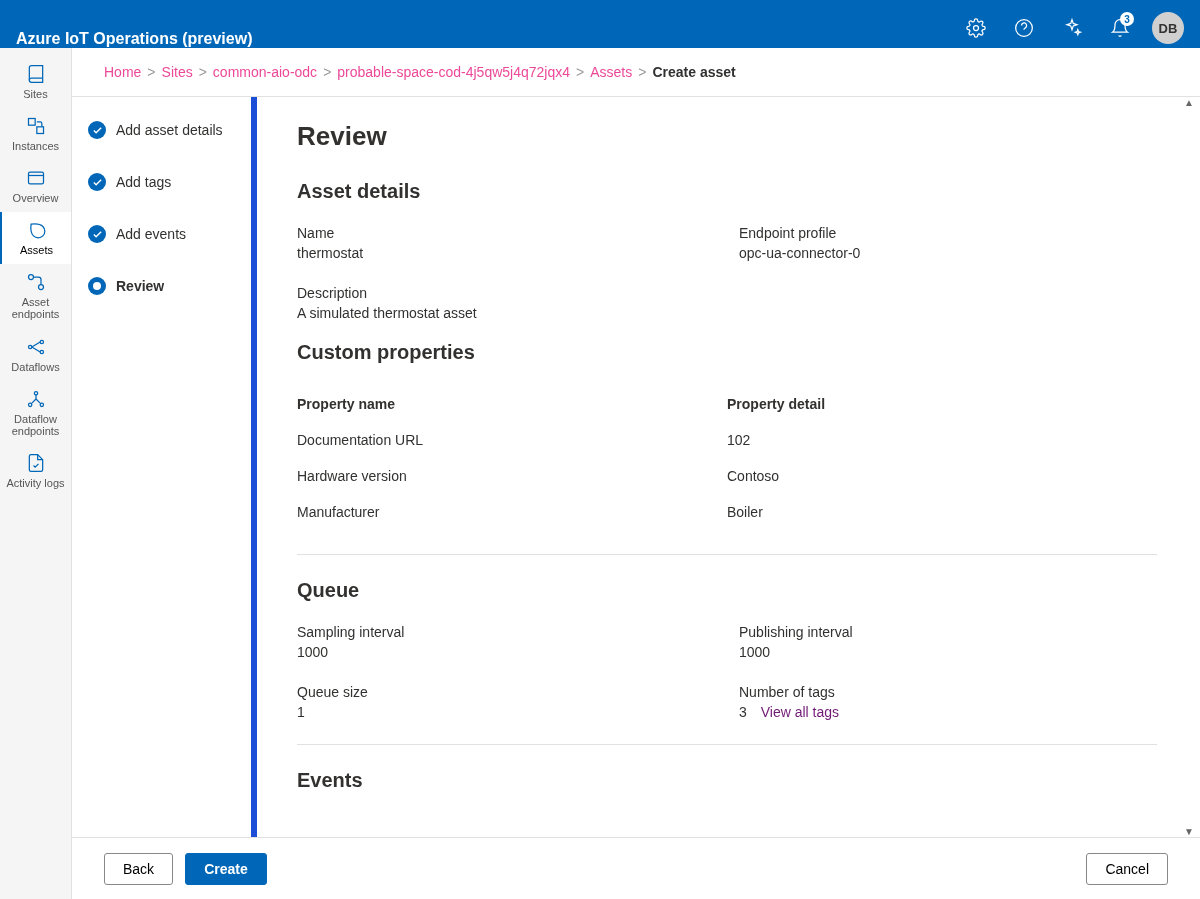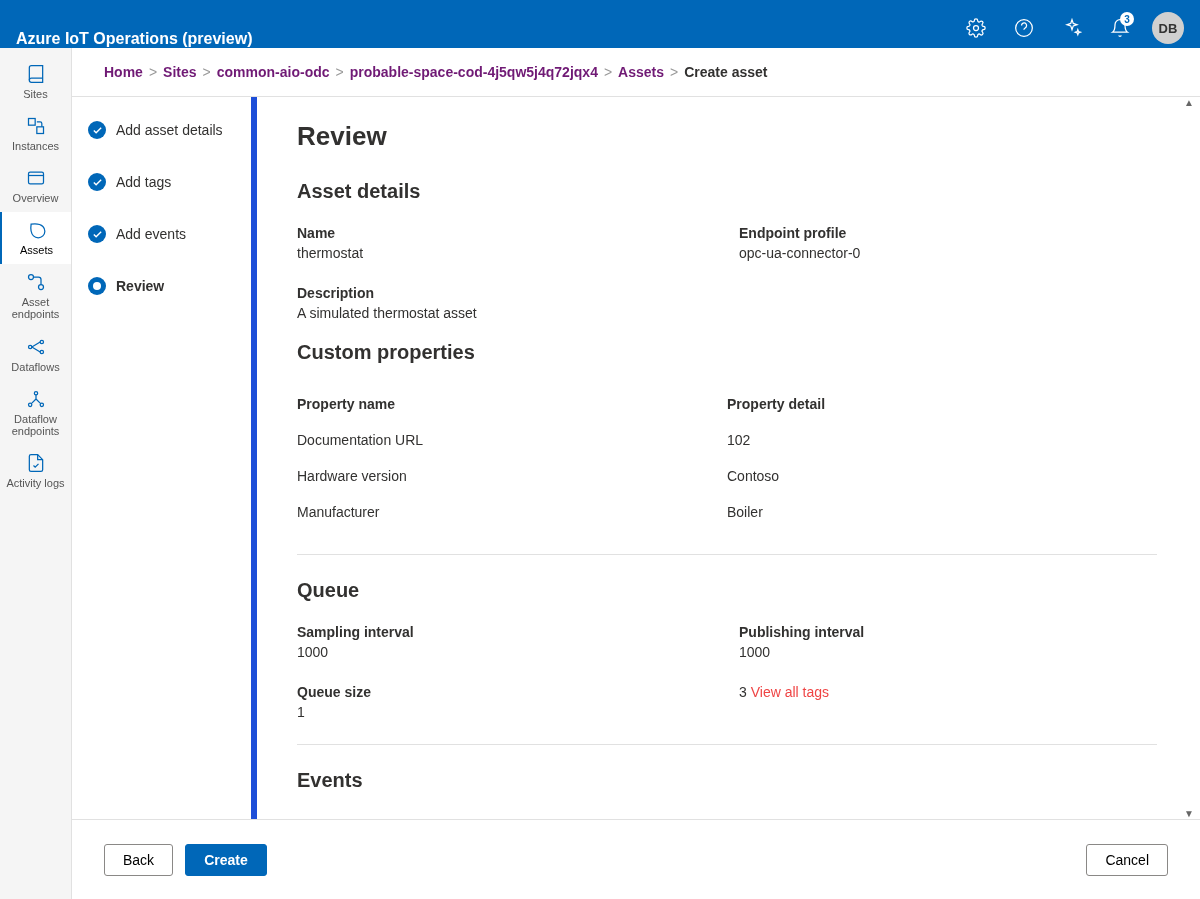--- a/index.html
+++ b/index.html
@@ -20,21 +20,21 @@
   
   .sidebar { width: 72px; background: #f5f5f5; border-right: 1px solid #e1e1e1; display: flex; flex-direction: column; padding-top: 8px; }
   .side-item { display: flex; flex-direction: column; align-items: center; justify-content: center; padding: 8px 2px; font-size: 11px; color: #555; cursor: pointer; gap: 4px; text-align: center; line-height: 1.1; }
   .side-item svg { width: 20px; height: 20px; stroke: #0067b8; fill: none; stroke-width: 1.5; }
   .side-item.active { background: #fff; border-left: 2px solid #0067b8; color: #000; }
 
   .mainwrap { flex: 1; display: flex; flex-direction: column; min-width: 0; position: relative; }
 
   
   .breadcrumb { padding: 16px 32px; font-size: 14px; display: flex; flex-wrap: wrap; gap: 6px; align-items: center; border-bottom: 1px solid #e1e1e1; }
-  .breadcrumb a { color: #701a75; text-decoration: none; cursor: pointer; font-weight: bold; }
+  .breadcrumb a { color: #ec4899; text-decoration: none; cursor: pointer; }
   .breadcrumb .sep { color: #999; }
   .breadcrumb .current { font-weight: 600; }
   .breadcrumb .sep::before { content: ">"; }
 
   .content-row { flex: 1; display: flex; min-height: 0; }
 
   
   .steps { width: 185px; border-right: 6px solid #1d4ed8; padding: 24px 16px; }
   .step { display: flex; align-items: center; gap: 10px; margin-bottom: 34px; cursor: pointer; }
   .step .step-icon { width: 18px; height: 18px; border-radius: 50%; background: #0067b8; display: flex; align-items: center; justify-content: center; flex-shrink: 0; }
@@ -43,37 +43,37 @@
   .step.current .step-icon .dot { width: 8px; height: 8px; border-radius: 50%; background: #fff; }
   .step span.label { font-size: 14px; }
   .step.current span.label { font-weight: 600; }
 
   
   .main-scroll { flex: 1; overflow-y: auto; padding: 24px 40px 24px 40px; position: relative; }
   h1.page-h1 { font-size: 26px; font-weight: 600; margin-bottom: 28px; }
   h2.section-h2 { font-size: 20px; font-weight: 600; margin-bottom: 22px; margin-top: 8px; }
   .detail-grid { display: grid; grid-template-columns: 1fr 1fr; column-gap: 24px; row-gap: 24px; max-width: 860px; }
   .detail-grid .full { grid-column: 1 / -1; }
-  .field-label { font-weight: 700; margin-bottom: 4px; }
+  .field-label { font-weight: 400; margin-bottom: 4px; }
   .field-value { color: #323130; }
 
   .prop-table { max-width: 860px; margin-bottom: 8px; }
   .prop-table .thead, .prop-table .trow { display: grid; grid-template-columns: 1fr 1fr; padding: 10px 0; }
   .prop-table .thead { font-weight: 600; border-bottom: 0; }
   .prop-table .trow { }
 
   hr.rule { border: none; border-top: 1px solid #e1e1e1; margin: 24px 0; max-width: 860px; }
 
-  a.link { color: #ef4444; text-decoration: none; cursor: pointer; }
+  a.link { color: #701a75; text-decoration: none; cursor: pointer; margin-left: 10px; }
 
   
   .scroll-arrows { position: absolute; right: 2px; top: 0; bottom: 0; width: 14px; display: flex; flex-direction: column; justify-content: space-between; color: #666; font-size: 10px; pointer-events: none; }
 
   
-  .footer { height: 80px; border-top: 1px solid #e1e1e1; display: flex; align-items: center; padding: 0 32px; gap: 12px; }
+  .footer { height: 62px; border-top: 1px solid #e1e1e1; display: flex; align-items: center; padding: 0 32px; gap: 12px; }
   .btn { height: 32px; padding: 0 18px; border-radius: 3px; font-size: 14px; border: 1px solid #8a8886; background: #fff; cursor: pointer; }
   .btn.primary { background: #0067b8; border-color: #0067b8; color: #fff; font-weight: 700; }
   .footer .spacer { flex: 1; }
 </style>
 </head>
 <body>
 
 <div class="topbar">
   <div class="title">Azure IoT Operations (preview)</div>
   <div class="actions">
@@ -274,20 +274,21 @@
           </div>
           <div>
             <div class="field-label">Publishing interval</div>
             <div class="field-value">1000</div>
           </div>
           <div>
             <div class="field-label">Queue size</div>
             <div class="field-value">1</div>
           </div>
           <div>
+            <div class="field-label">Number of tags</div>
             <div>
               <span class="field-value">3</span>
               <a class="link">View all tags</a>
             </div>
           </div>
         </div>
 
         <hr class="rule">
 
         <h2 class="section-h2">Events</h2>

